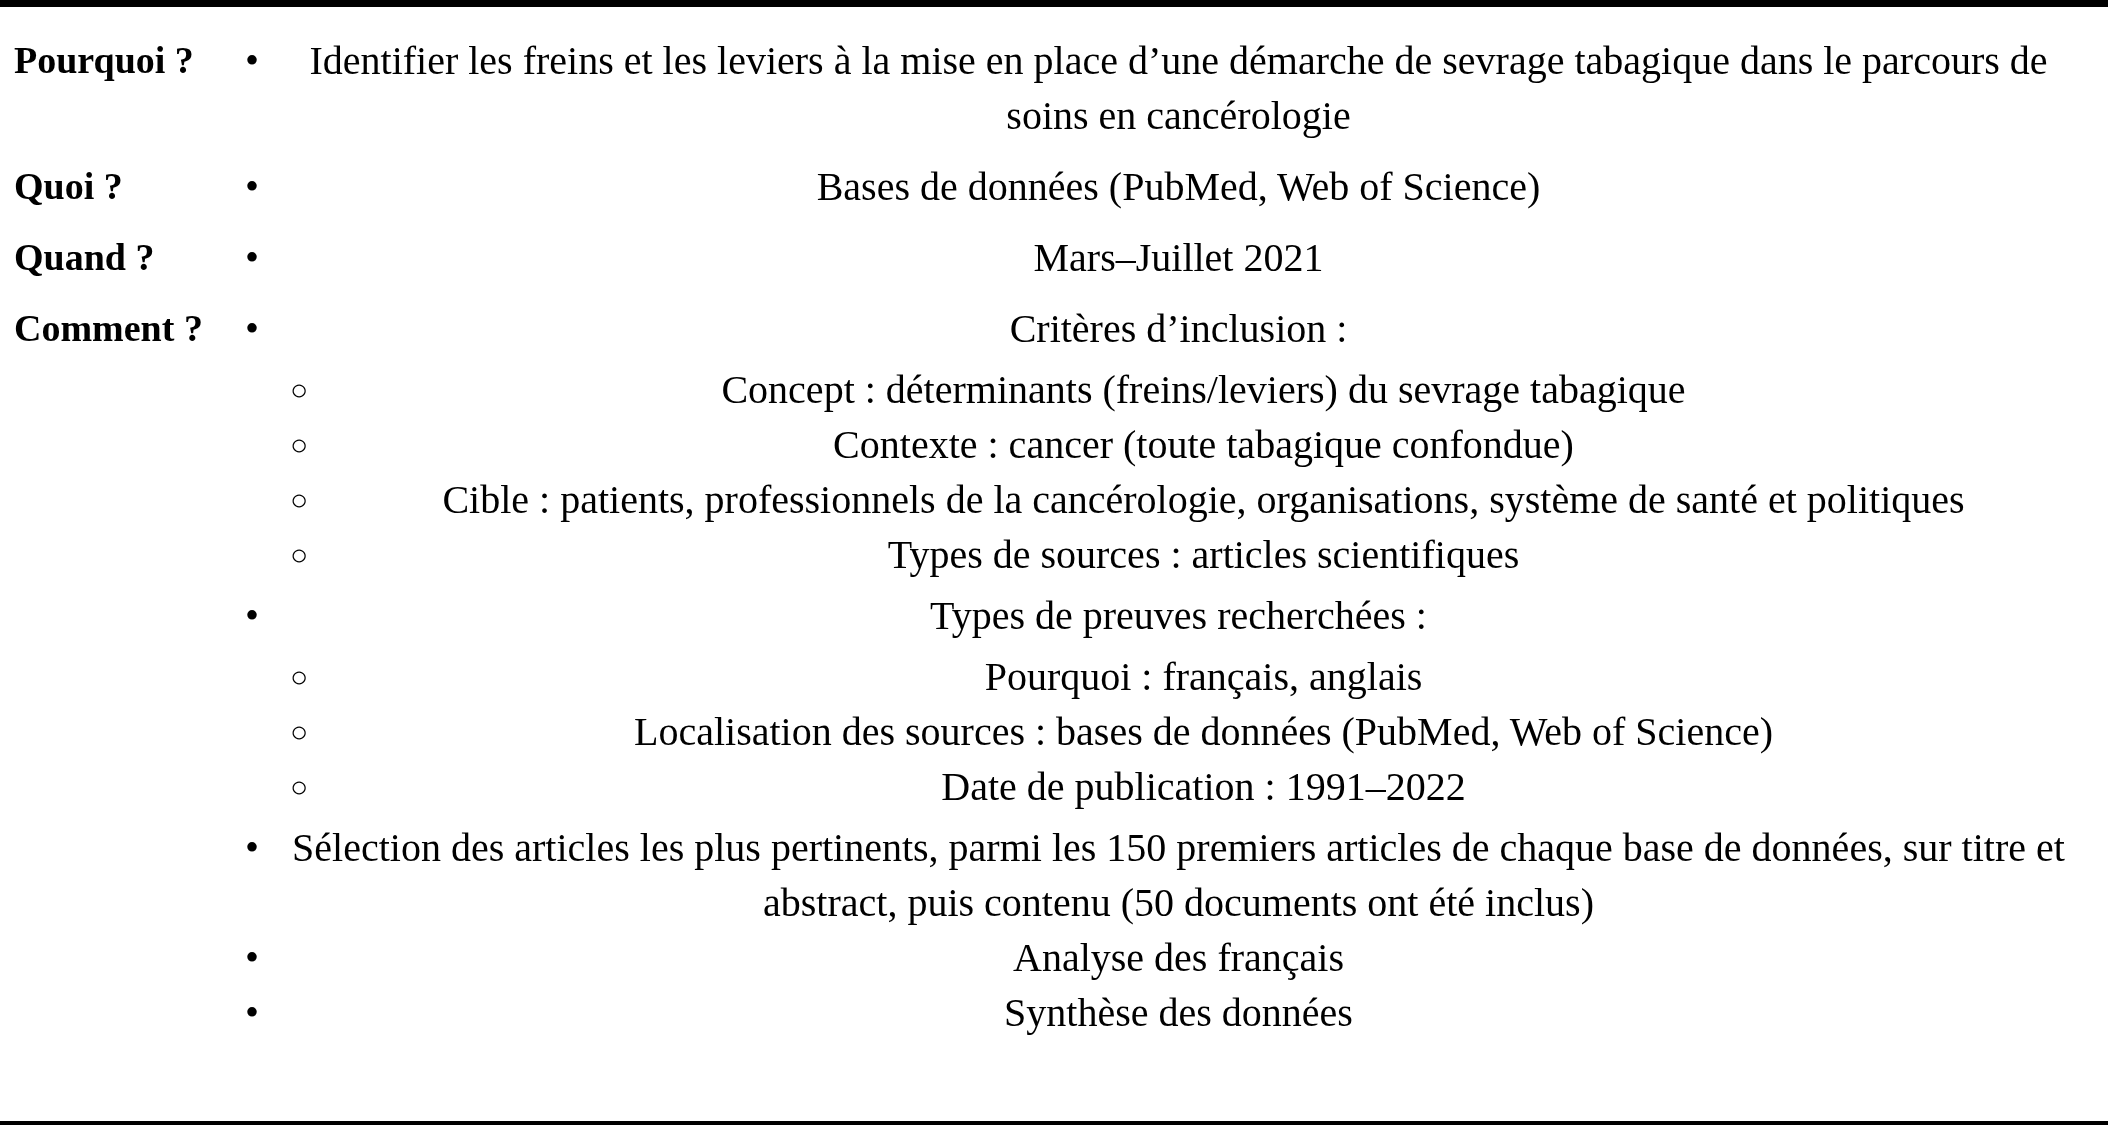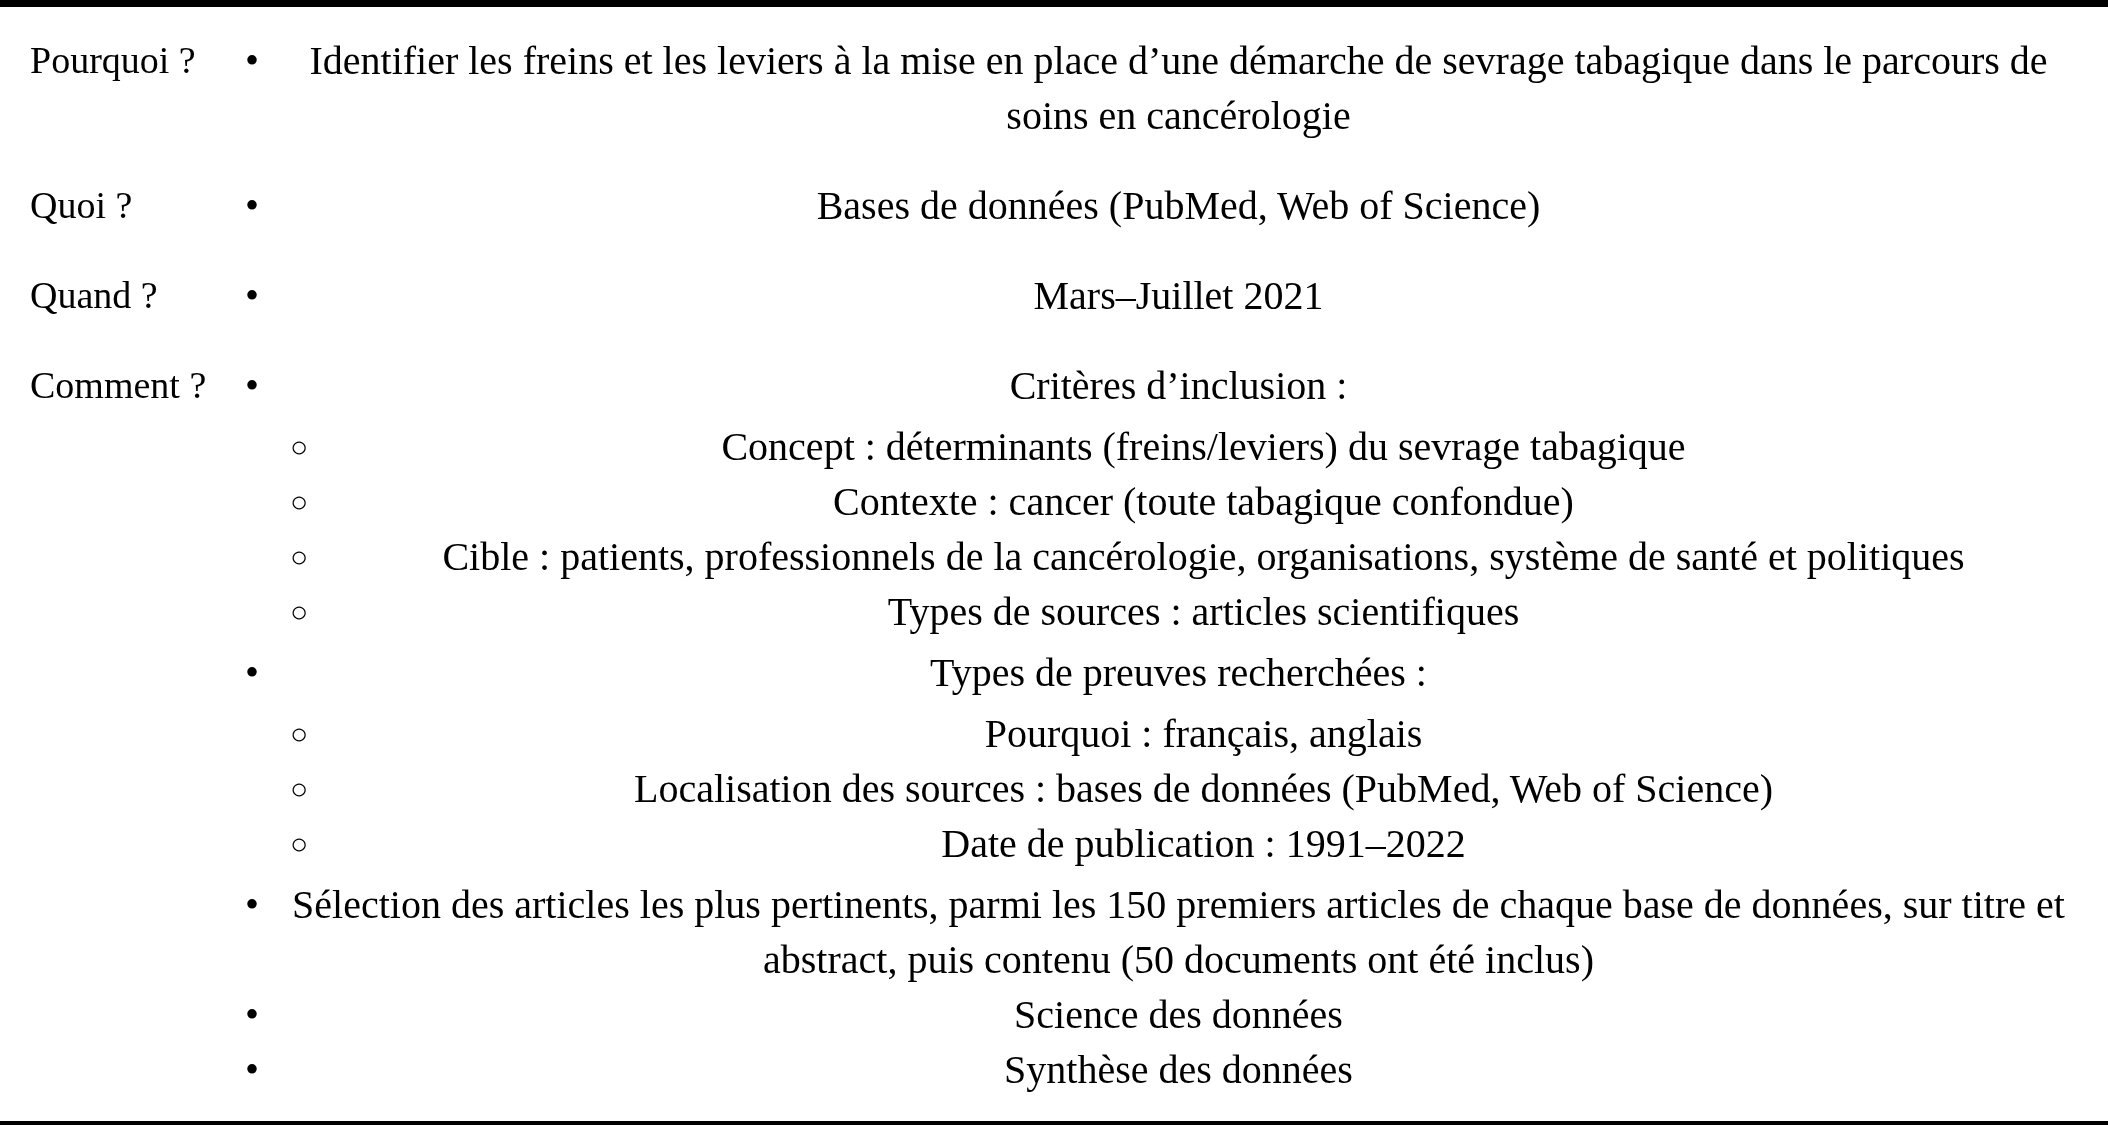--- a/index.html
+++ b/index.html
@@ -19,26 +19,26 @@
     width: 2108px;
     height: 1125px;
     border-top: 7px solid #000000;
     border-bottom: 4px solid #000000;
     padding: 26px 28px 0 0;
   }
   .row {
     display: flex;
     align-items: flex-start;
   }
-  .row + .row { margin-top: 35px; }
+  .row + .row { margin-top: 16px; }
   .label-cell {
     flex: 0 0 237px;
     box-sizing: border-box;
-    padding-left: 30px;
-    font-weight: 400;
+    padding-left: 14px;
+    font-weight: 700;
     font-size: 38px;
     line-height: 55px;
     white-space: nowrap;
   }
   .content-cell {
     flex: 1 1 auto;
     min-width: 0;
     font-size: 40px;
     line-height: 55px;
   }
@@ -150,21 +150,21 @@
         <span class="marker">○</span>
         <span class="t">Date de publication : 1991–2022</span>
       </div>
 
       <div class="li l1 gap">
         <span class="marker">•</span>
         <span class="t">Sélection des articles les plus pertinents, parmi les 150 premiers articles de chaque base de données, sur titre et abstract, puis contenu (50 documents ont été inclus)</span>
       </div>
       <div class="li l1">
         <span class="marker">•</span>
-        <span class="t">Science des données</span>
+        <span class="t">Analyse des français</span>
       </div>
       <div class="li l1">
         <span class="marker">•</span>
         <span class="t">Synthèse des données</span>
       </div>
 
     </div>
   </div>
 
 </div>

